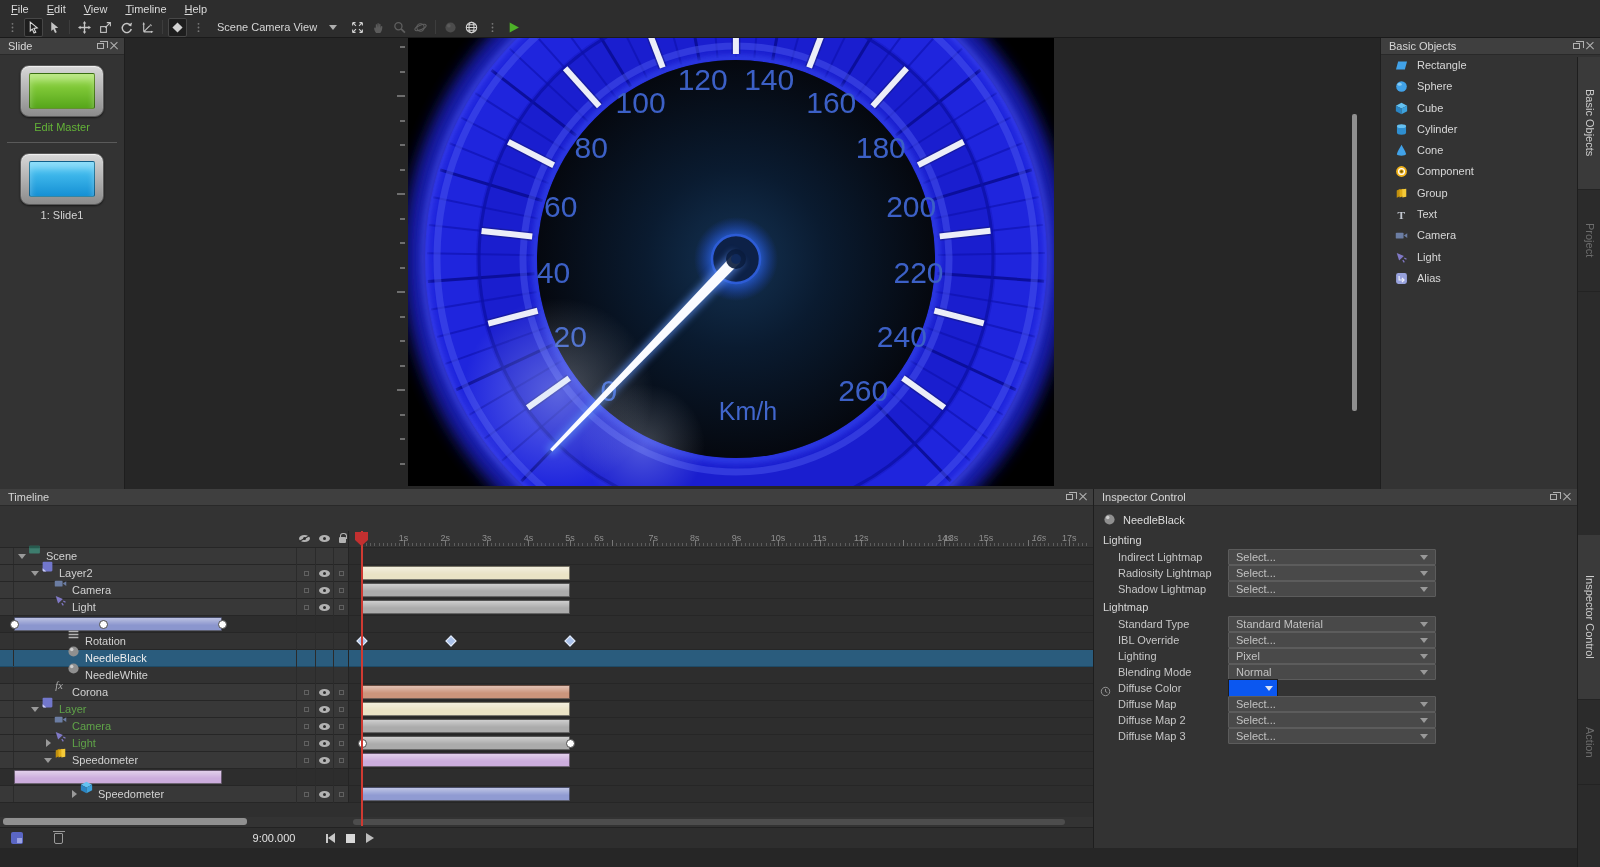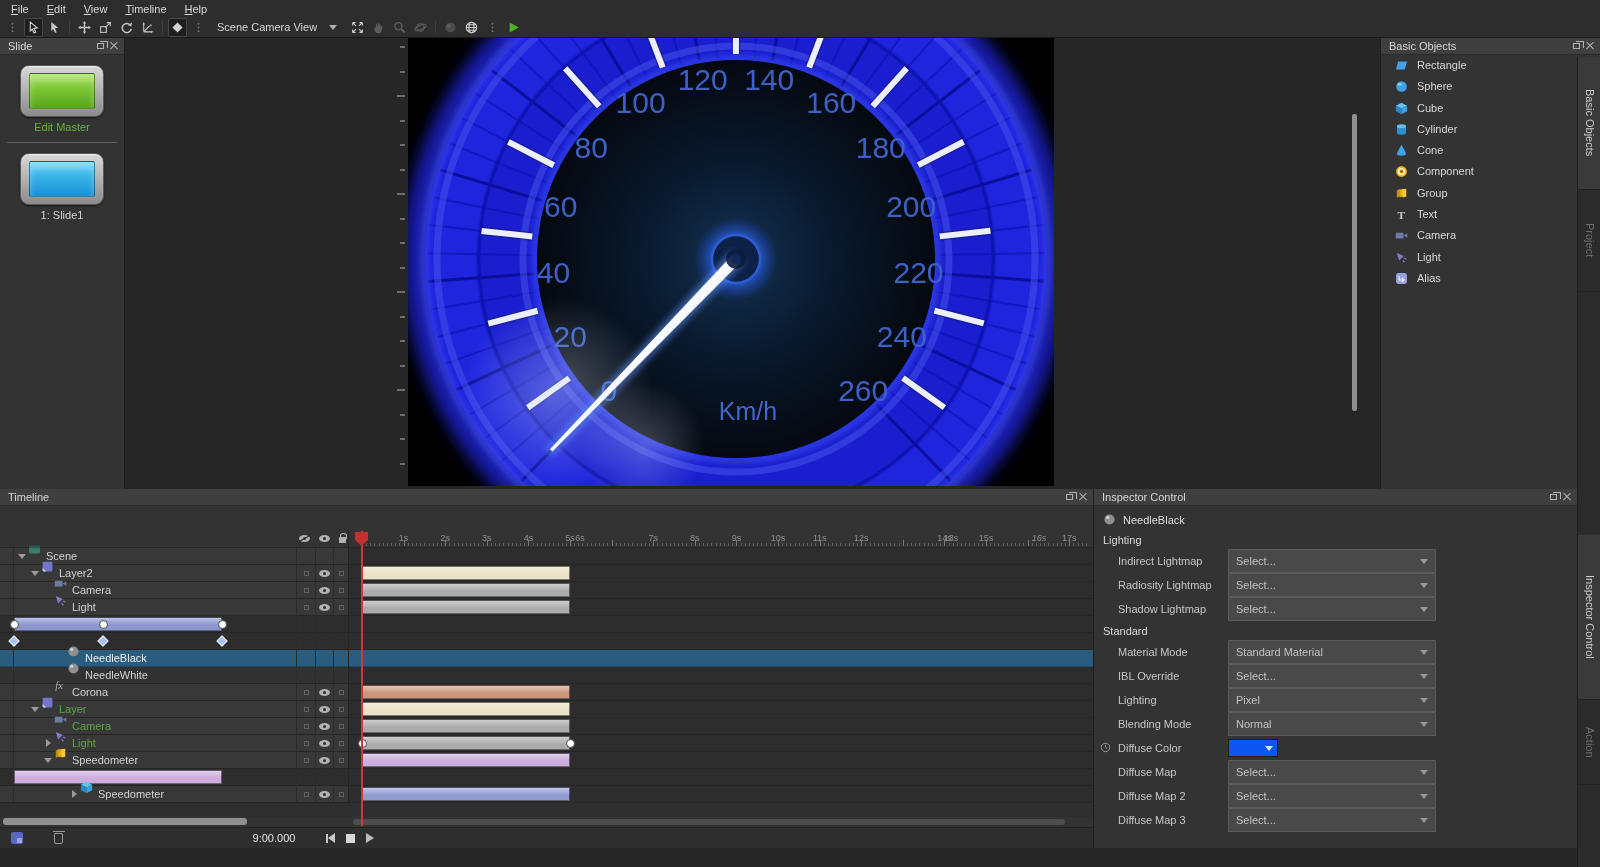--- a/index.html
+++ b/index.html
@@ -101,21 +101,21 @@
 .sb{display:flex;align-items:center}
 .sb .b{width:2px;height:9px;background:#c8c8c8}
 .sb .t{width:0;height:0;border:5px solid transparent;border-right:7px solid #c8c8c8;border-left:0}
 .stopic{width:9px;height:9px;background:#d8d8d8}
 .playic{width:0;height:0;border:5.5px solid transparent;border-left:8px solid #bdbdbd;border-right:0}
 
 .inspector-panel{width:484px;background:#333;position:relative;border-left:1px solid #1e1e1e;overflow:hidden}
 .insp-body{padding-top:3px}
 .insp-obj{display:flex;align-items:center;height:21px;padding-left:9px;font-size:11px;color:#dedede;gap:7px}
 .insp-sec{height:19px;display:flex;align-items:center;padding-left:9px;font-size:11px;color:#d8d8d8}
-.insp-row{height:24px;position:relative;display:flex;align-items:center;padding-left:24px;font-size:11px;color:#c6c6c6}
+.insp-row{height:16px;position:relative;display:flex;align-items:center;padding-left:24px;font-size:11px;color:#c6c6c6}
 .ctrl{position:absolute;left:134px;width:208px;height:18px}
 .ddc{background:#494949;border:1px solid #5c5c5c;border-radius:1px;display:flex;align-items:center;height:100%;padding:0 7px;font-size:11px;color:#c2c2c2}
 .ddc .arr{margin-left:auto;width:0;height:0;border:4px solid transparent;border-top:5px solid #999;margin-top:5px}
 .swatch{width:50px;height:18px;border:1px solid #1d1d1d;display:flex;position:absolute;left:134px}
 .swatch .main{flex:1}
 .swatch .az{width:16px;display:flex;align-items:center;justify-content:center;background:rgba(255,255,255,.18)}
 .swatch .az b{width:0;height:0;border:4px solid transparent;border-top:5px solid #dde4f5;margin-top:4px}
 .clock{position:absolute;left:6px;top:6px;display:flex}
 
 .right-strip{position:absolute;left:1577px;top:57px;width:23px;height:810px;background:#2b2b2b;border-left:1px solid #1e1e1e}
@@ -604,21 +604,21 @@
             </span>
           <span class="lockic"></span>
         </div>
         <div class="rticks"></div>
         <div class="rsecs"></div>
       <span class="rlabel" style="left: 403.6px;">1s</span>
           <span class="rlabel" style="left: 445.2px;">2s</span>
           <span class="rlabel" style="left: 486.8px;">3s</span>
           <span class="rlabel" style="left: 528.4px;">4s</span>
           <span class="rlabel" style="left: 570px;">5s</span>
-          <span class="rlabel" style="left: 580px;">6s</span>
+          <span class="rlabel" style="left: 599px;">6s</span>
           <span class="rlabel" style="left: 653.2px;">7s</span>
           <span class="rlabel" style="left: 694.8px;">8s</span>
           <span class="rlabel" style="left: 736.4px;">9s</span>
           <span class="rlabel" style="left: 778px;">10s</span>
           <span class="rlabel" style="left: 819.6px;">11s</span>
           <span class="rlabel" style="left: 861.2px;">12s</span>
           <span class="rlabel" style="left: 951px;">13s</span>
           <span class="rlabel" style="left: 944.4px;">14s</span>
           <span class="rlabel" style="left: 986px;">15s</span>
           <span class="rlabel" style="left: 1039px; font-style: italic;">16s</span>
@@ -726,20 +726,31 @@
           </div>
           <div class="tl-row">
             <div class="tl-track">
               <div class="bar" style="left: 14px; width: 208px; background: linear-gradient(rgba(255, 255, 255, 0.45), rgba(255, 255, 255, 0.05) 60%), rgb(133, 144, 203);"></div>
               <span class="kf" style="left: 9.5px;"></span>
               <span class="kf" style="left: 98.94px;"></span>
               <span class="kf" style="left: 217.5px;"></span>
             </div>
           </div>
           <div class="tl-row dim">
+            <div class="tl-tree">
+              <span class="gut"></span>
+              <span style="width: 42px; flex: 0 0 auto;"></span>
+              <span class="exp "></span>
+              <span class="t-icon">
+                <svg width="13" height="13" viewBox="0 0 12 12">
+                  <path d="M1.5 3.2 H10.5 M1.5 6 H10.5 M1.5 8.8 H10.5" stroke="#b4b4b4" stroke-width="1.3"></path>
+                </svg>
+              </span>
+              <span class="t-label">Rotation</span>
+            </div>
             <div class="tl-track">
               <span class="dia" style="left: 10px;"></span>
               <span class="dia" style="left: 99.44px;"></span>
               <span class="dia" style="left: 218px;"></span>
             </div>
           </div>
           <div class="tl-row selected">
             <div class="tl-tree">
               <span class="gut"></span>
               <span style="width: 42px; flex: 0 0 auto;"></span>
@@ -1006,24 +1017,24 @@
             </div>
           </div>
           <div class="insp-row">
             <span>Shadow Lightmap</span>
             <div class="ctrl ddc">
               <span>Select...</span>
               <span class="arr"></span>
             </div>
           </div>
           <div class="insp-sec">
-            <span>Standard</span>
+            <span>Lightmap</span>
           </div>
           <div class="insp-row">
-            <span>Material Mode</span>
+            <span>Standard Type</span>
             <div class="ctrl ddc">
               <span>Standard Material</span>
               <span class="arr"></span>
             </div>
           </div>
           <div class="insp-row">
             <span>IBL Override</span>
             <div class="ctrl ddc">
               <span>Select...</span>
               <span class="arr"></span>

